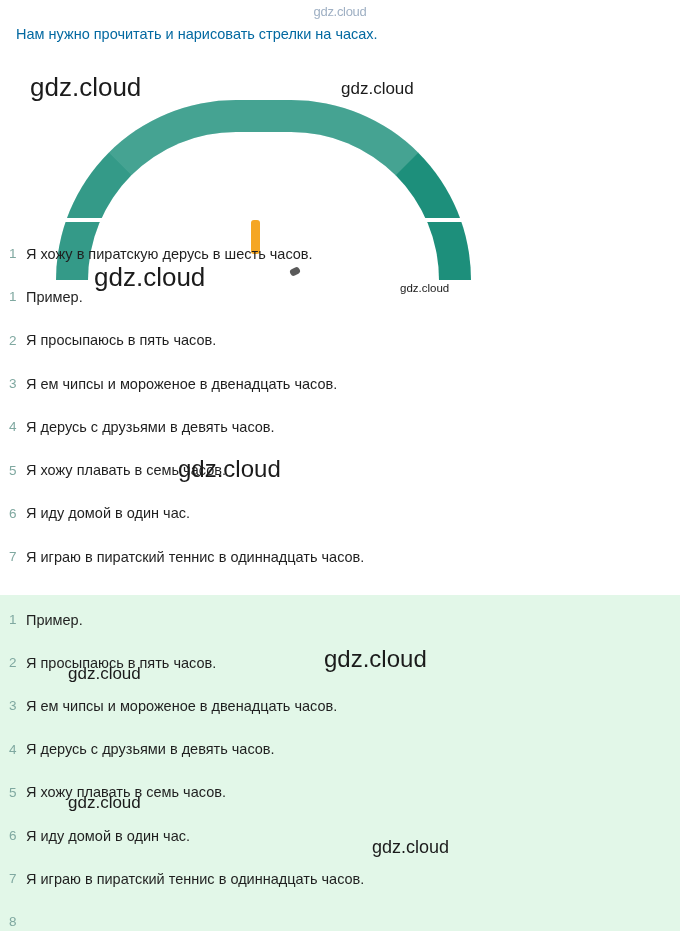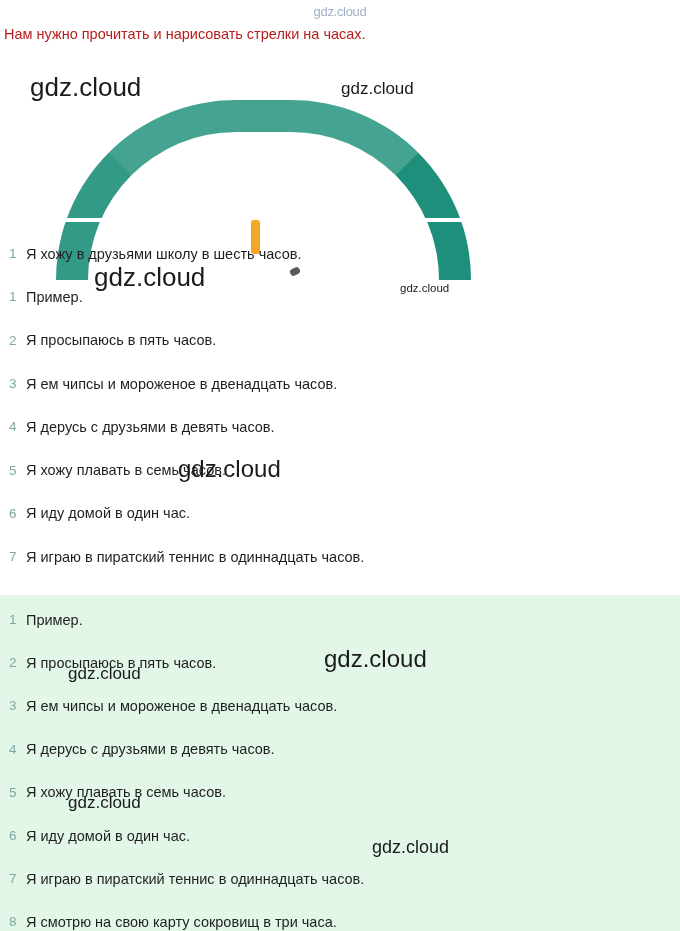--- a/index.html
+++ b/index.html
@@ -29,23 +29,23 @@
     width: 680px;
     text-align: center;
     font-size: 13px;
     color: #9fb0c4;
     letter-spacing: -0.3px;
   }
 
   .intro {
     position: absolute;
     top: 26px;
-    left: 4px;
+    left: 16px;
     font-size: 14.5px;
-    color: #b91c1c;
+    color: #0369a1;
   }
 
   
   .illus {
     position: absolute;
     top: 62px;
     left: 0;
     width: 680px;
     height: 165px;
   }
@@ -174,21 +174,21 @@
     <div class="arc-outer"></div>
     <div class="arc-shade"></div>
     <div class="arc-mask"></div>
     <div class="hand-vertical"></div>
     <div class="hand-small"></div>
   </div>
 
   <div class="list list-top">
     <div class="row">
       <div class="num">1</div>
-      <div class="txt">Я хожу в друзьями школу в шесть часов.</div>
+      <div class="txt">Я хожу в пиратскую дерусь в шесть часов.</div>
     </div>
     <div id="task-rows">
         <div class="row">
           <div class="num">1</div>
           <div class="txt"><span>Пример.</span></div>
         </div>
         <div class="row">
           <div class="num">2</div>
           <div class="txt"><span>Я просыпаюсь в </span><b>пять часов</b><span>.</span></div>
         </div>
@@ -245,21 +245,20 @@
           <div class="row">
             <div class="num">6</div>
             <div class="txt"><span>Я иду домой в </span><b>один час</b><span>.</span></div>
           </div>
           <div class="row">
             <div class="num">7</div>
             <div class="txt"><span>Я играю в пиратский теннис в </span><b>одиннадцать часов</b><span>.</span></div>
           </div>
           <div class="row">
             <div class="num">8</div>
-            <div class="txt"><span>Я смотрю на свою карту сокровищ в </span><b>три часа</b><span>.</span></div>
           </div>
         </div>
     </div>
   </div>
 
   <div class="wm wm-1">gdz.cloud</div>
   <div class="wm wm-2">gdz.cloud</div>
   <div class="wm wm-3">gdz.cloud</div>
   <div class="wm wm-4">gdz.cloud</div>
   <div class="wm wm-5">gdz.cloud</div>

